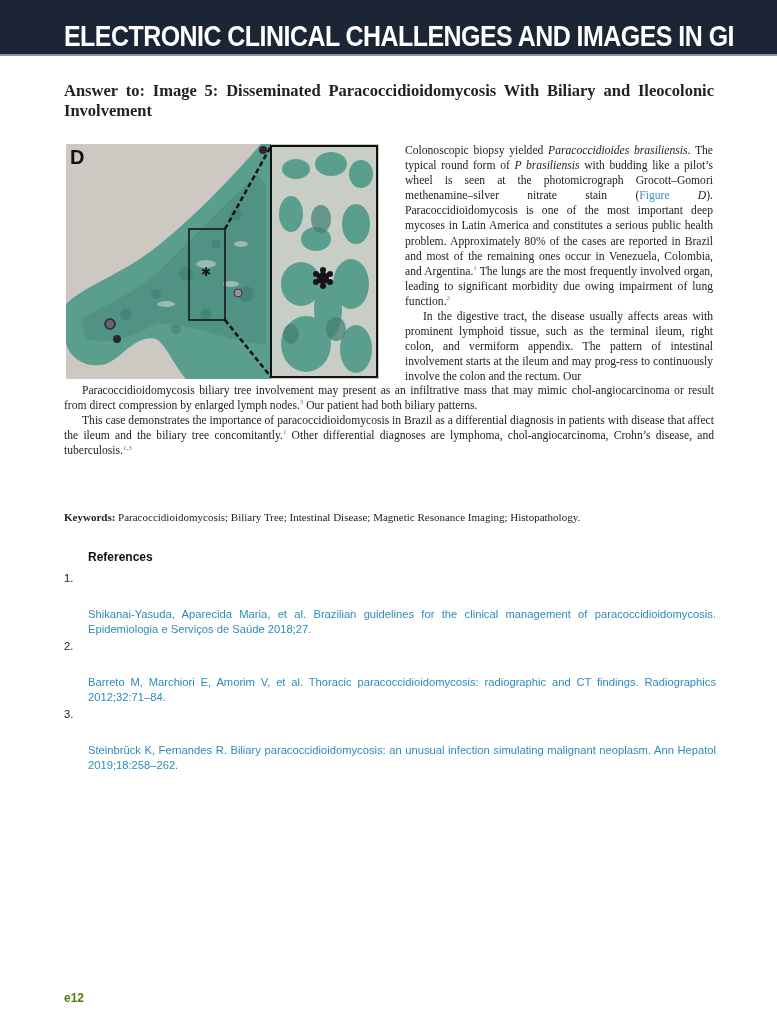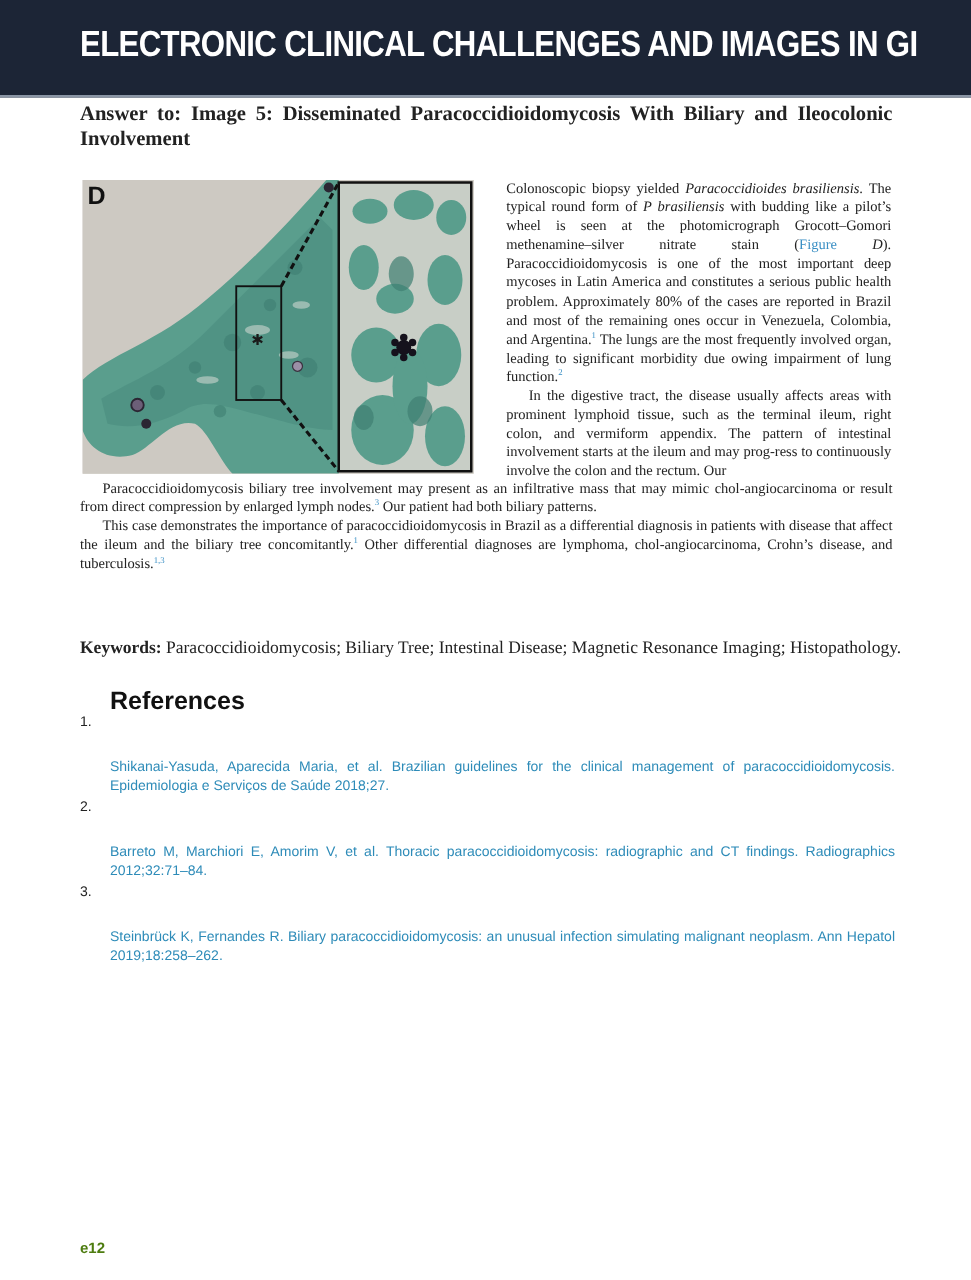--- a/index.html
+++ b/index.html
@@ -1,32 +1,32 @@
 <!DOCTYPE html>
 <html><head>
 <meta charset="utf-8">
 <style>
   html, body { margin: 0; padding: 0; background: #ffffff; }
   body { width: 777px; height: 1024px; position: relative; overflow: hidden; font-family: "Liberation Serif", serif; color: #222; }
-  .header-bar { position: absolute; left: 0; top: 0; width: 777px; height: 78px; background: #1c2536; border-bottom: 2px solid #8a95a5; box-sizing: border-box; }
+  .header-bar { position: absolute; left: 0; top: 0; width: 777px; height: 56px; background: #1c2536; border-bottom: 2px solid #8a95a5; box-sizing: border-box; }
   .header-title { position: absolute; left: 64px; top: 20px; font-family: "Liberation Sans", sans-serif; font-weight: bold; font-size: 29px; color: #ffffff; letter-spacing: -0.6px; transform: scaleX(0.86); transform-origin: left top; white-space: nowrap; }
   .article-title { position: absolute; left: 64px; top: 81px; width: 650px; font-family: "Liberation Serif", serif; font-size: 16.5px; line-height: 20px; color: #222; text-align: justify; text-align-last: left; font-weight: bold; }
   .figure { position: absolute; left: 66px; top: 144px; width: 313px; height: 235px; background: #ccc8c0; overflow: hidden; }
   .figure svg { display: block; }
   .fig-label { position: absolute; left: 4px; top: 2px; font-family: "Liberation Sans", sans-serif; font-weight: bold; font-size: 20px; color: #111; }
   .body-text { font-family: "Liberation Serif", serif; font-size: 11.6px; line-height: 15.1px; color: #222; }
   .right-col { position: absolute; left: 405px; top: 143px; width: 308px; text-align: justify; }
   .full-col { position: absolute; left: 64px; top: 383px; width: 650px; text-align: justify; }
   p { margin: 0; }
   .indent { text-indent: 18px; }
   .cite { color: #3a8fc4; margin-top: 16px; }
   sup.cite { font-size: 7px; vertical-align: super; line-height: 0; }
-  .keywords { position: absolute; left: 64px; top: 511px; width: 660px; font-size: 14px; font-family: "Liberation Serif", serif; }
+  .keywords { position: absolute; left: 64px; top: 511px; width: 660px; font-size: 11px; font-family: "Liberation Serif", serif; }
   .keywords b { font-weight: bold; }
-  .refs-heading { position: absolute; left: 88px; top: 550px; font-family: "Liberation Sans", sans-serif; font-weight: bold; font-size: 20px; color: #111; }
+  .refs-heading { position: absolute; left: 88px; top: 550px; font-family: "Liberation Sans", sans-serif; font-weight: bold; font-size: 12px; color: #111; }
   .refs { position: absolute; left: 64px; top: 571px; width: 652px; font-family: "Liberation Sans", sans-serif; font-size: 11.2px; line-height: 15px; }
   .ref { display: flex; margin-bottom: 2px; }
   .ref-num { width: 24px; flex: none; color: #222; }
   .ref-text { color: #2d8bb8; text-align: justify; text-align-last: left; margin-top: 36px; }
   .page-num { position: absolute; left: 64px; top: 991px; font-family: "Liberation Sans", sans-serif; font-weight: bold; font-size: 12px; color: #4d7c0f; }
 </style>
 </head>
 <body>
 
 <div class="header-bar">

